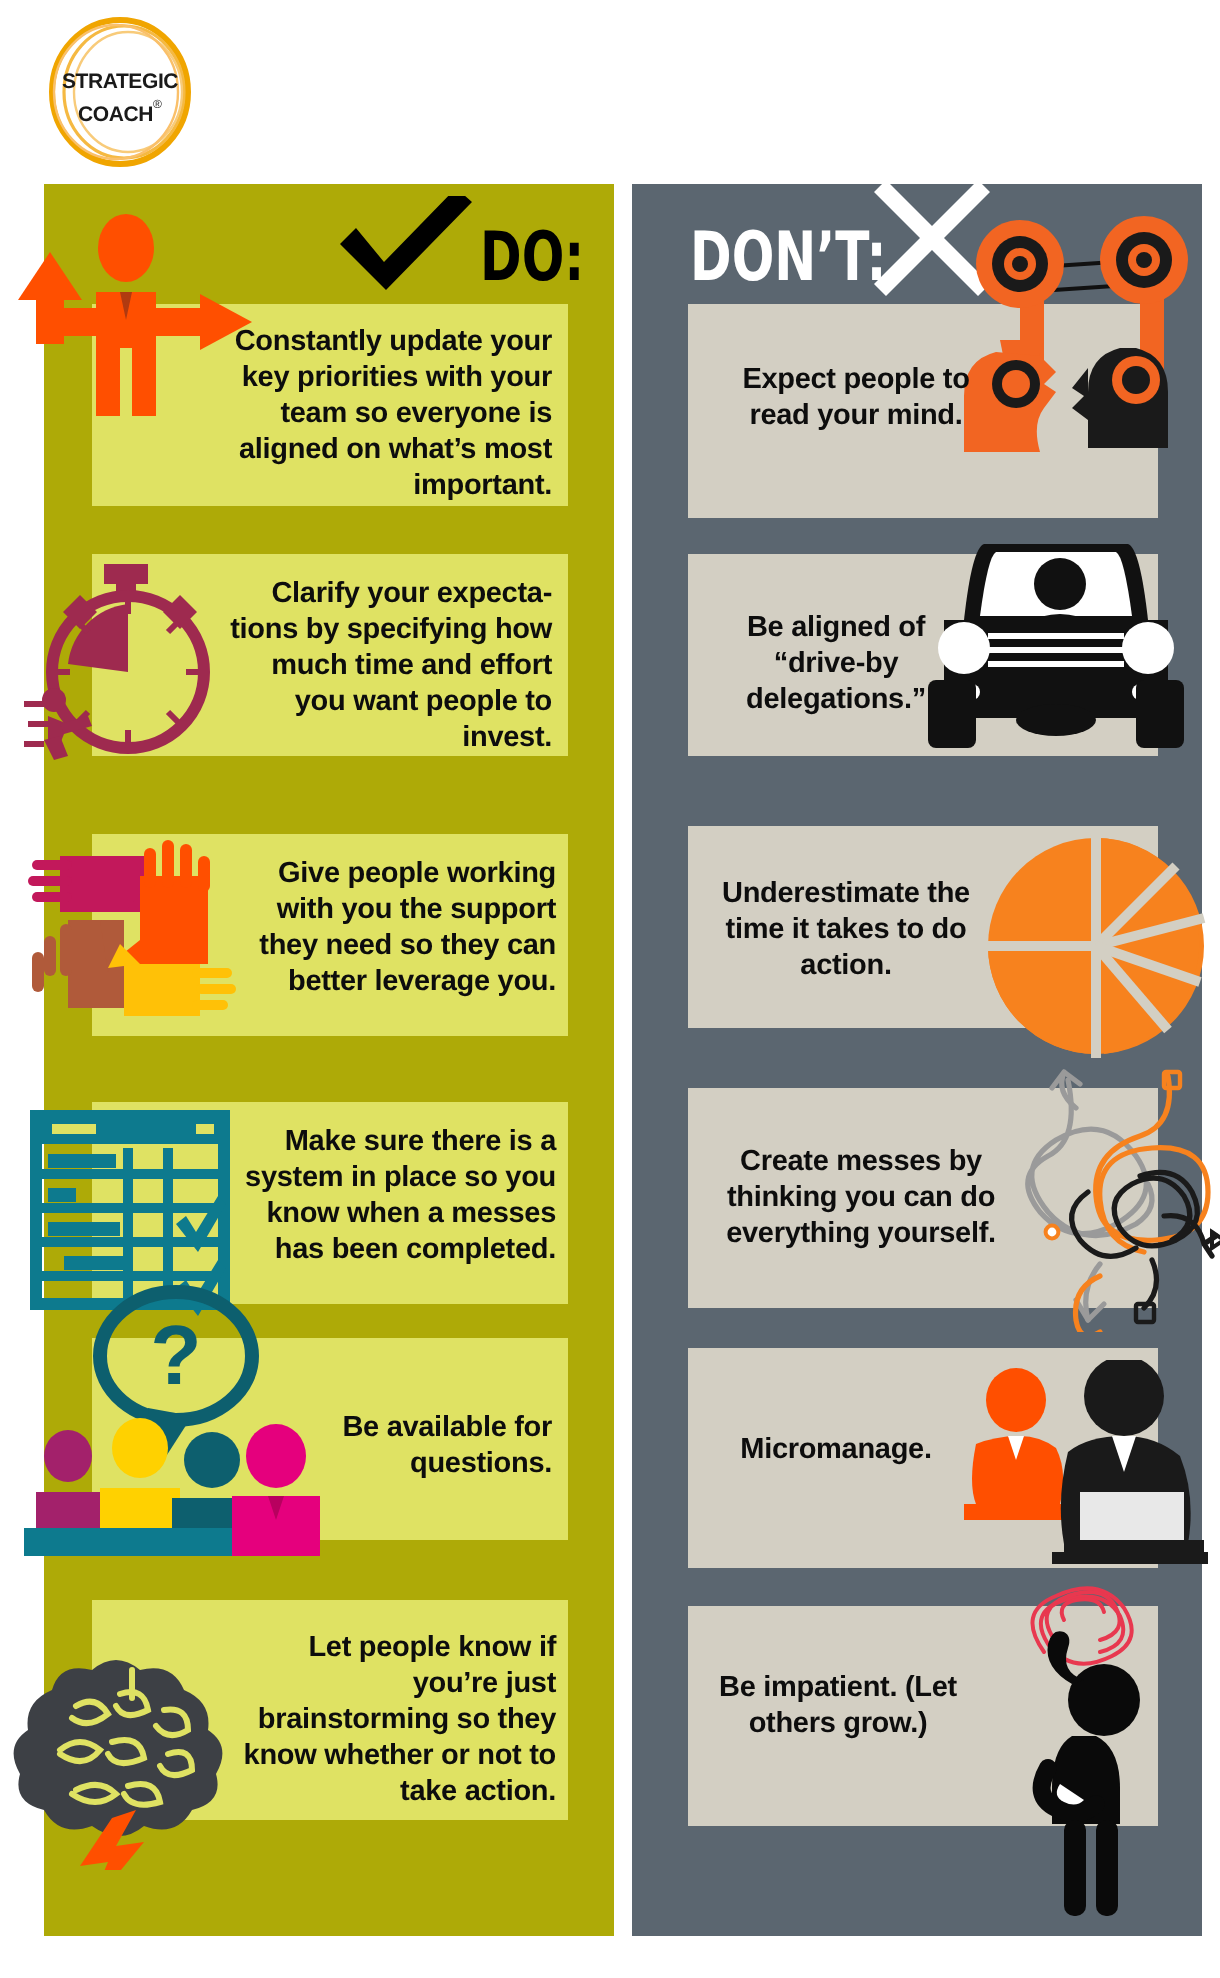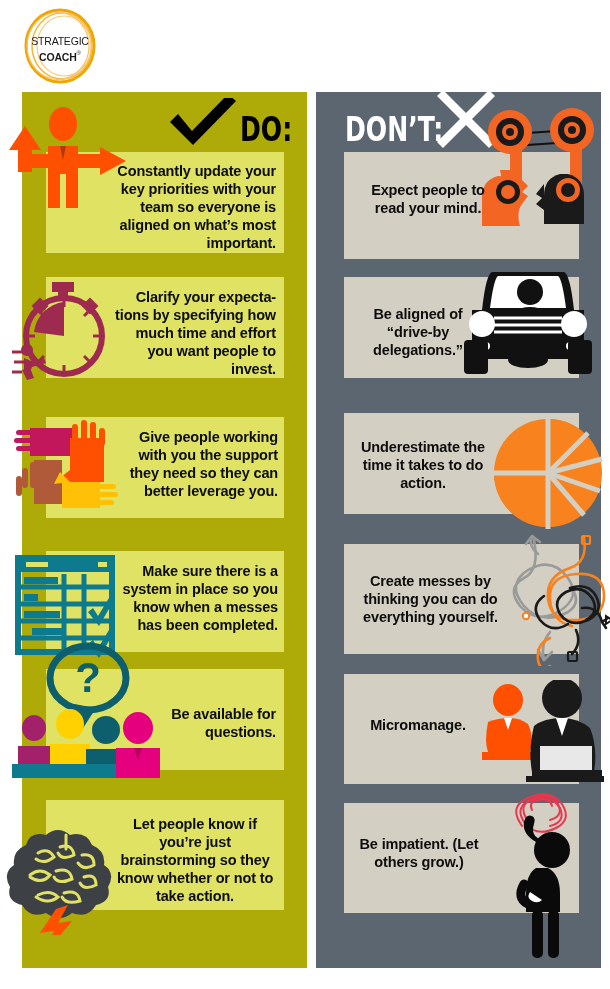--- a/index.html
+++ b/index.html
@@ -57,21 +57,21 @@
 <div class="header">
 
   <div class="logo">
     <svg width="92" height="80" viewBox="0 0 92 80">
       <ellipse cx="46" cy="40" rx="34" ry="36" fill="none" stroke="#f0a500" stroke-width="3"></ellipse>
       <ellipse cx="48" cy="40" rx="30" ry="33" fill="none" stroke="#f5b942" stroke-width="1.6"></ellipse>
       <ellipse cx="50" cy="40" rx="27" ry="30" fill="none" stroke="#f8cb7a" stroke-width="1.2"></ellipse>
       <ellipse cx="44" cy="40" rx="31" ry="33.5" fill="none" stroke="#fac06a" stroke-width="1.2"></ellipse>
     </svg>
     <div style="position:absolute;left:0;top:29px;width:92px;text-align:center;">
-      <div style="font-size:10.5px;font-weight:normal;color:#1a1a1a;letter-spacing:-0.2px;line-height:12px;">STRATEGIC</div>
+      <div style="font-size:10.5px;font-weight:bold;color:#1a1a1a;letter-spacing:-0.2px;line-height:12px;">STRATEGIC</div>
       <div style="line-height:12px;">
         <span style="font-size:10.5px;font-weight:bold;color:#1a1a1a;letter-spacing:-0.2px;">COACH</span><span style="font-size:6px;vertical-align:super;color:#1a1a1a;">®</span>
       </div>
     </div>
   </div>
 
 </div>
 
 <div class="col col-do"></div>
 <div class="col col-dont"></div>
@@ -220,21 +220,21 @@
     <path d="M78 50 q12 -2 12 10 q-10 6 -16 -2"></path>
     <path d="M26 70 q10 -8 20 0 q-8 10 -20 2"></path>
     <path d="M52 66 q14 -4 16 8 q-14 6 -18 -2"></path>
     <path d="M80 72 q12 -4 12 8 q-12 6 -16 -2"></path>
     <path d="M34 90 q12 -6 20 2 q-10 8 -22 0"></path>
     <path d="M60 88 q14 -4 16 8 q-14 4 -18 -4"></path>
     <path d="M62 30 v14"></path>
   </g>
   <path d="M52 104 L36 128 L50 126 L40 150 L68 116 L54 118 L64 100 Z" fill="#ff4f00"></path>
 </svg>
-<div class="card-text right" style="left:112px;top:815px;width:166px;text-align:center;">Let people know if you’re just brainstorming so they know whether or not to take action.</div>
+<div class="card-text right" style="left:112px;top:815px;width:166px;">Let people know if you’re just brainstorming so they know whether or not to take action.</div>
 
 <div class="card card-dont" style="left:344px;top:152px;width:235px;height:107px;"></div>
 <svg class="art" style="left:472px;top:108px;" width="132" height="122" viewBox="0 0 132 122">
   <line x1="40" y1="26" x2="100" y2="22" stroke="#111" stroke-width="2"></line>
   <line x1="40" y1="38" x2="100" y2="34" stroke="#111" stroke-width="2"></line>
   <path d="M38 16 h12 v62 h-12 Z" fill="#f26522"></path>
   <circle cx="38" cy="24" r="22" fill="#f26522"></circle>
   <circle cx="38" cy="24" r="14" fill="#1a1a1a"></circle>
   <circle cx="38" cy="24" r="8" fill="#f26522"></circle>
   <circle cx="38" cy="24" r="4" fill="#1a1a1a"></circle>

